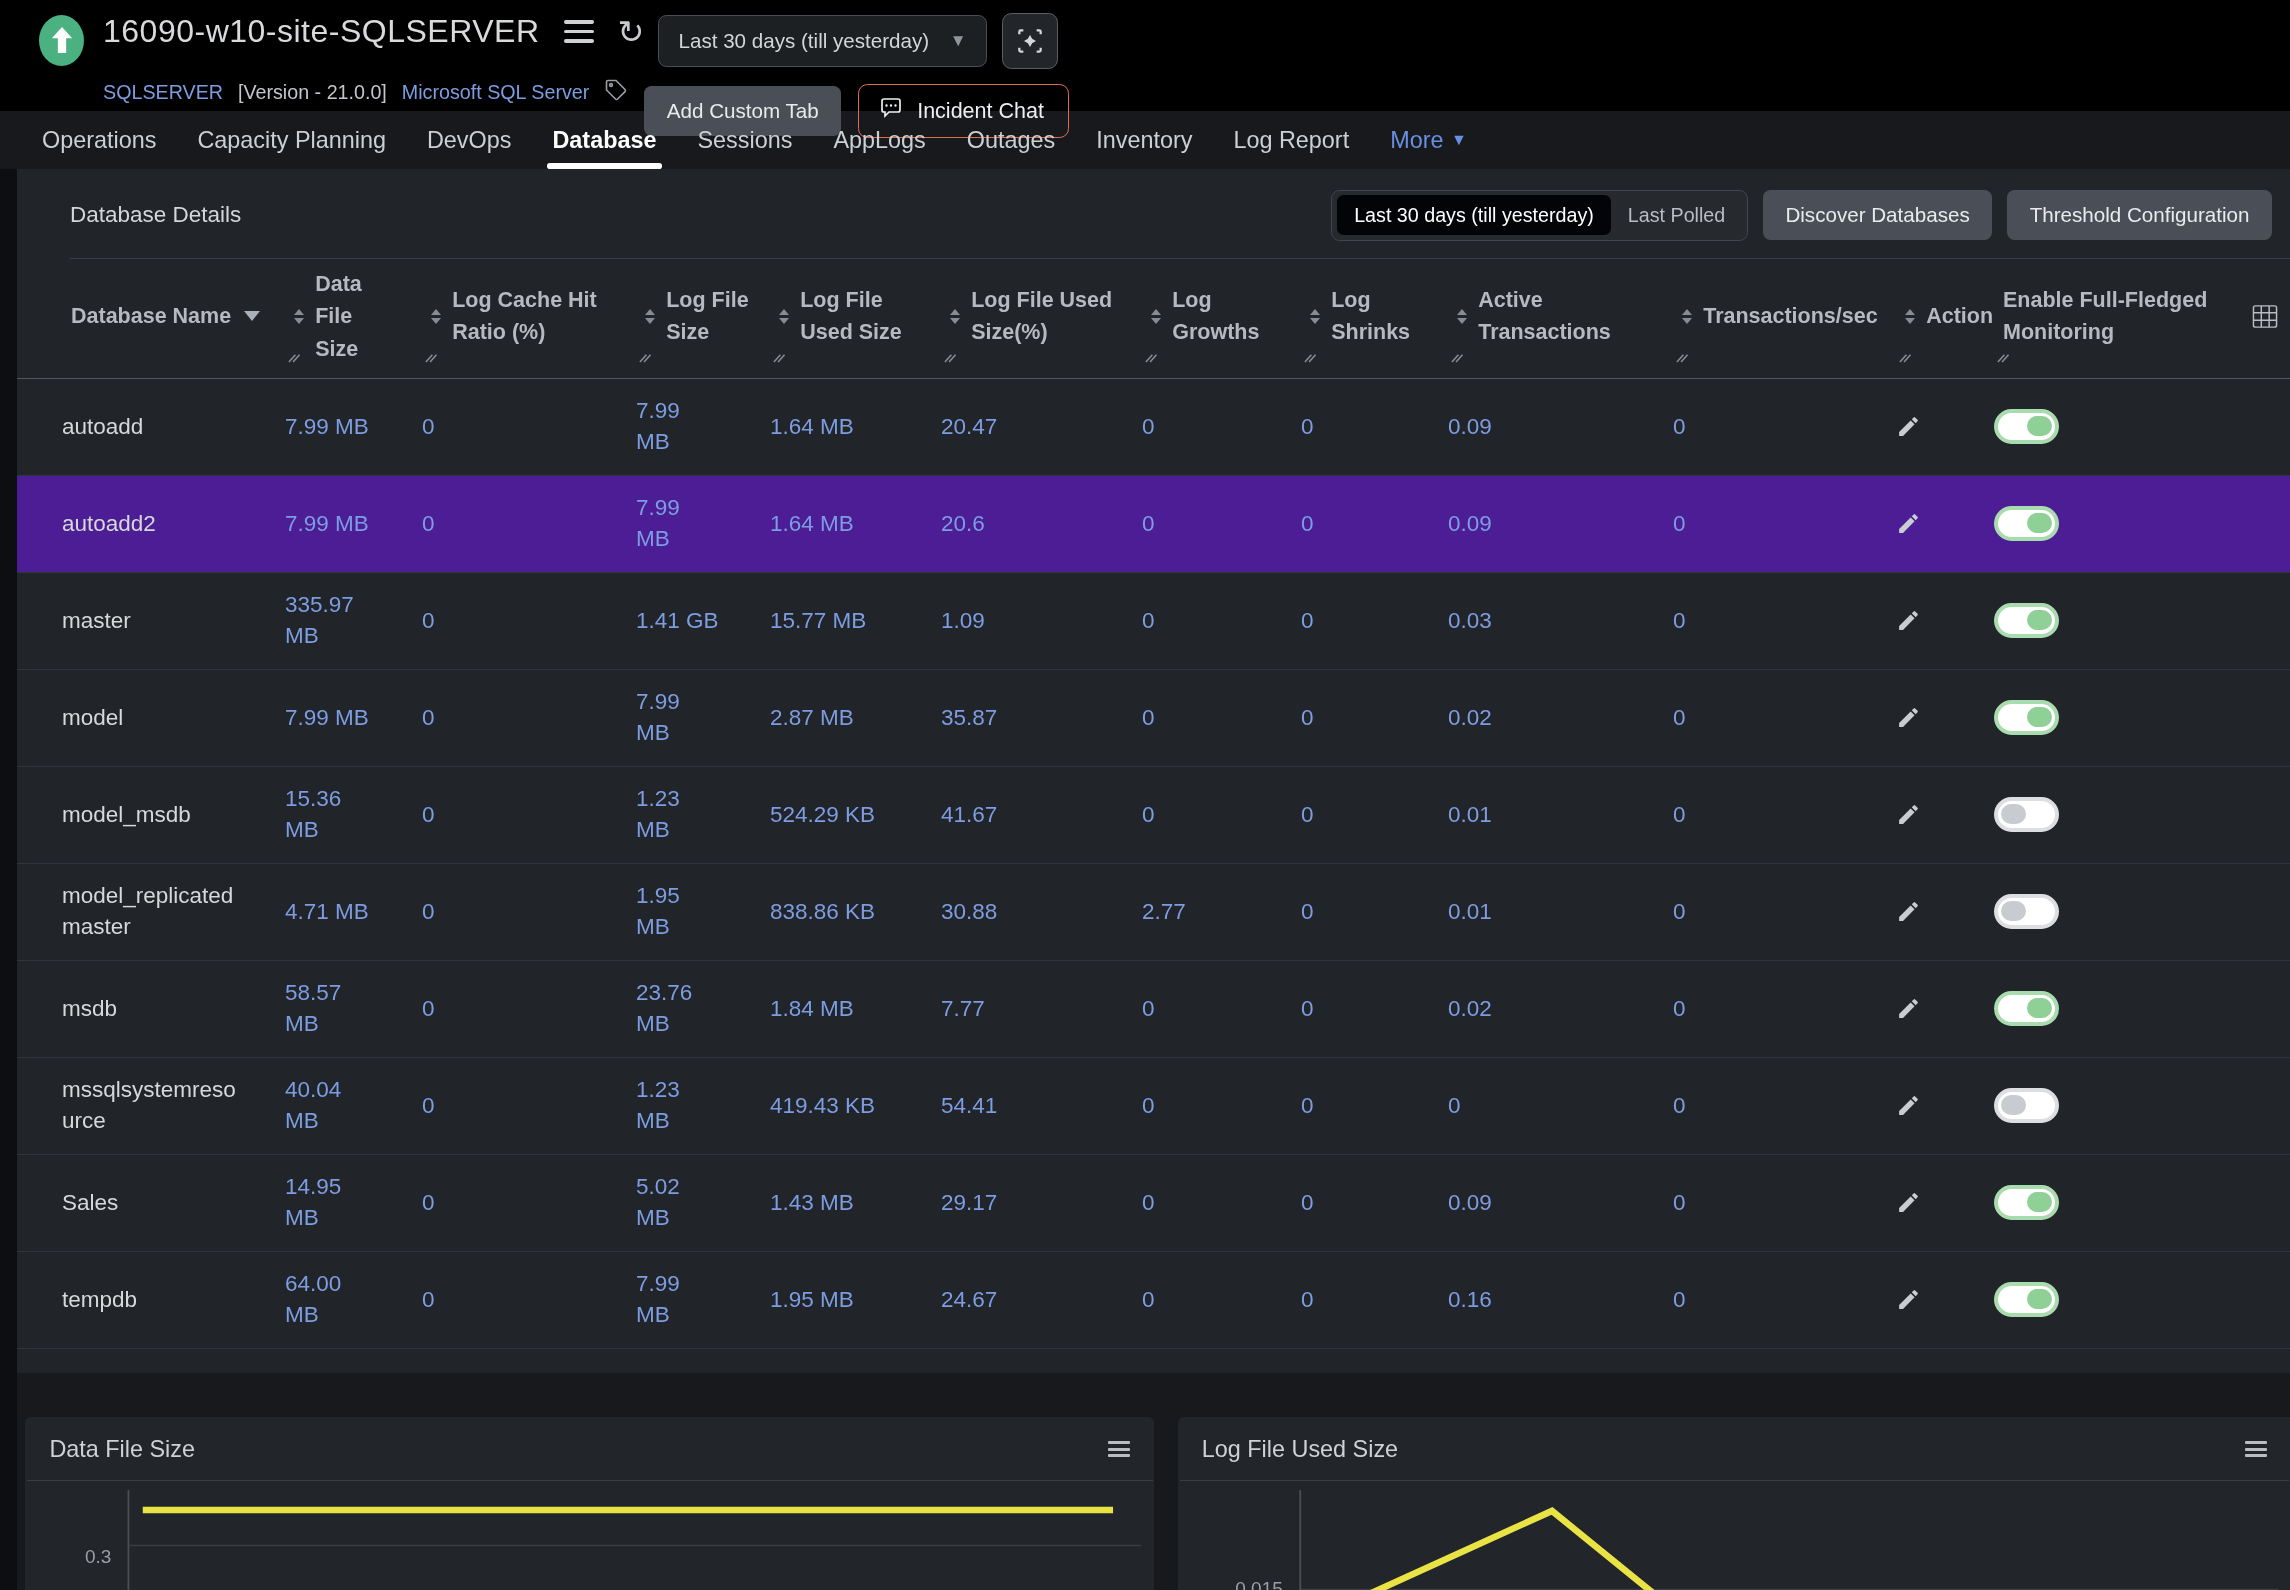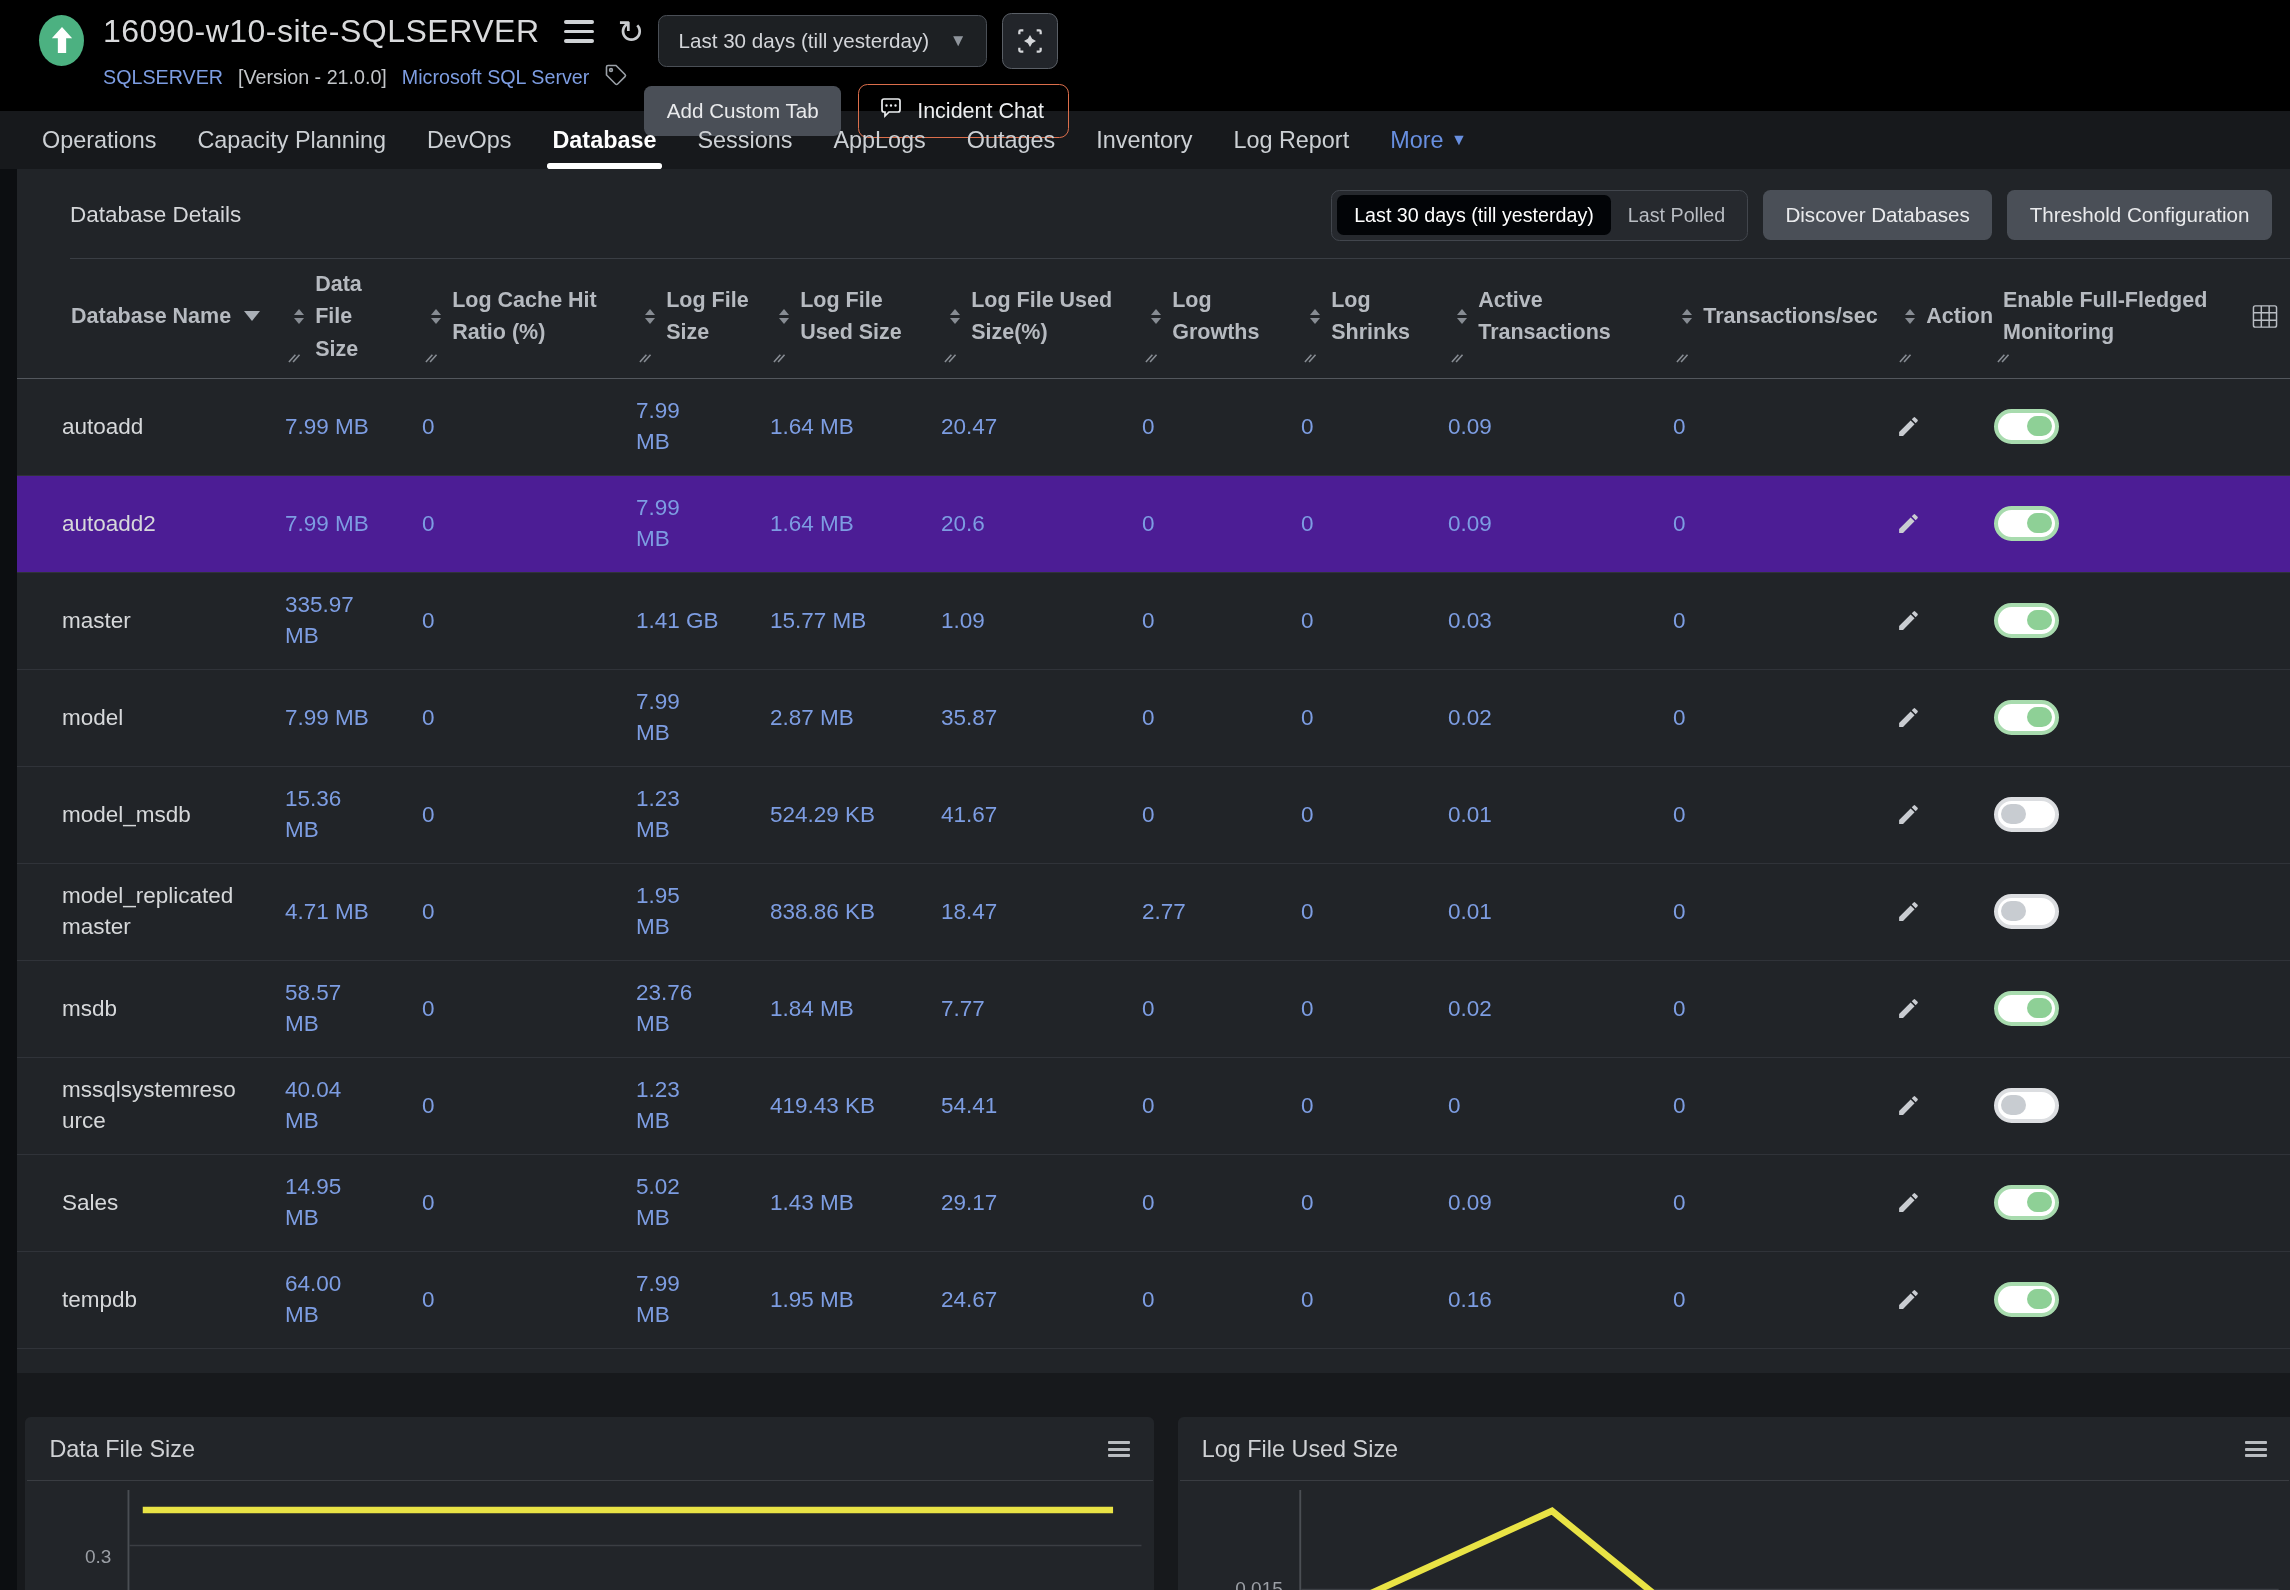--- a/index.html
+++ b/index.html
@@ -9,21 +9,21 @@
   
   .topbar { display:flex; justify-content:flex-start; padding:13px 18px 0 39px; height:111px; background:#000000; }
   .topbar-left { display:flex; align-items:flex-start; }
   .status-avatar { width:45px; height:51px; border-radius:50%; background:#4cb181; display:flex; align-items:center; justify-content:center; margin-top:1.9px; }
   .title-block { margin-left:19px; }
   .title-row { display:flex; align-items:center; gap:24px; }
   .page-title { font-size:32px; font-weight:400; color:#d9dadc; letter-spacing:0.5px; }
   .hamburger { display:inline-flex; flex-direction:column; gap:5.6px; cursor:pointer; }
   .hamburger i { display:block; width:30px; height:3.7px; background:#cfd2d5; border-radius:1.9px; }
   .refresh-glyph { font-size:32px; color:#c8cbce; cursor:pointer; line-height:1; }
-  .subtitle-row { display:flex; align-items:center; gap:15px; margin-top:13px; font-size:19.7px; }
+  .subtitle-row { display:flex; align-items:center; gap:15px; margin-top:28px; font-size:19.7px; }
   .link { color:#7d9de2; text-decoration:none; cursor:pointer; }
   .version-text { color:#c3c6ca; }
   .topbar-right { display:flex; flex-direction:column; align-items:flex-end; padding-top:0; overflow:visible; }
   .tr-row1 { display:flex; align-items:center; gap:15px; margin-right:-3.7px; }
   .dropdown { display:flex; align-items:center; gap:20.6px; border:0.9px solid #4a4f56; border-radius:8.4px; padding:13px 19px; font-size:20.6px; color:#d3d5d9; cursor:pointer; background:#1d2023; }
   .dropdown .caret { color:#8f959c; font-size:17px; }
   .icon-btn { width:56px; height:56px; border:0.9px solid #5a5f66; border-radius:9.4px; background:#22252a; display:flex; align-items:center; justify-content:center; cursor:pointer; }
   .tr-row2 { display:flex; align-items:center; gap:17px; margin-top:15px; margin-right:-15px; }
   .btn { border:none; border-radius:7.5px; background:#4a4f57; color:#e9eaec; font-size:20.6px; padding:13px 22.5px; cursor:pointer; font-family:inherit; }
   .btn-incident { display:flex; align-items:center; gap:13px; background:transparent; border:1.9px solid #dc6e4b; border-radius:9.4px; color:#eceef0; font-size:21.5px; padding:11.2px 24px 11.2px 19px; cursor:pointer; font-family:inherit; }
@@ -338,21 +338,21 @@
               <div class="cell"><span class="toggle off"><span class="knob"></span></span></div>
             </div>
             <div class="trow">
               <div class="cell name">model_replicated
 master</div>
               <div class="cell val">4.71 MB</div>
               <div class="cell val">0</div>
               <div class="cell val">1.95
 MB</div>
               <div class="cell val">838.86 KB</div>
-              <div class="cell val">18.47</div>
+              <div class="cell val">30.88</div>
               <div class="cell val">2.77</div>
               <div class="cell val">0</div>
               <div class="cell val">0.01</div>
               <div class="cell val">0</div>
               <div class="cell"><span class="pencil-btn"><svg width="25" height="25" viewBox="0 0 24 24" fill="#c9ccd1">
                     <path d="M3 17.25V21h3.75L17.81 9.94l-3.75-3.75L3 17.25zM20.71 7.04c.39-.39.39-1.02 0-1.41l-2.34-2.34a.996.996 0 0 0-1.41 0l-1.83 1.83 3.75 3.75 1.83-1.83z"></path>
                   </svg></span></div>
               <div class="cell"><span class="toggle off"><span class="knob"></span></span></div>
             </div>
             <div class="trow">

